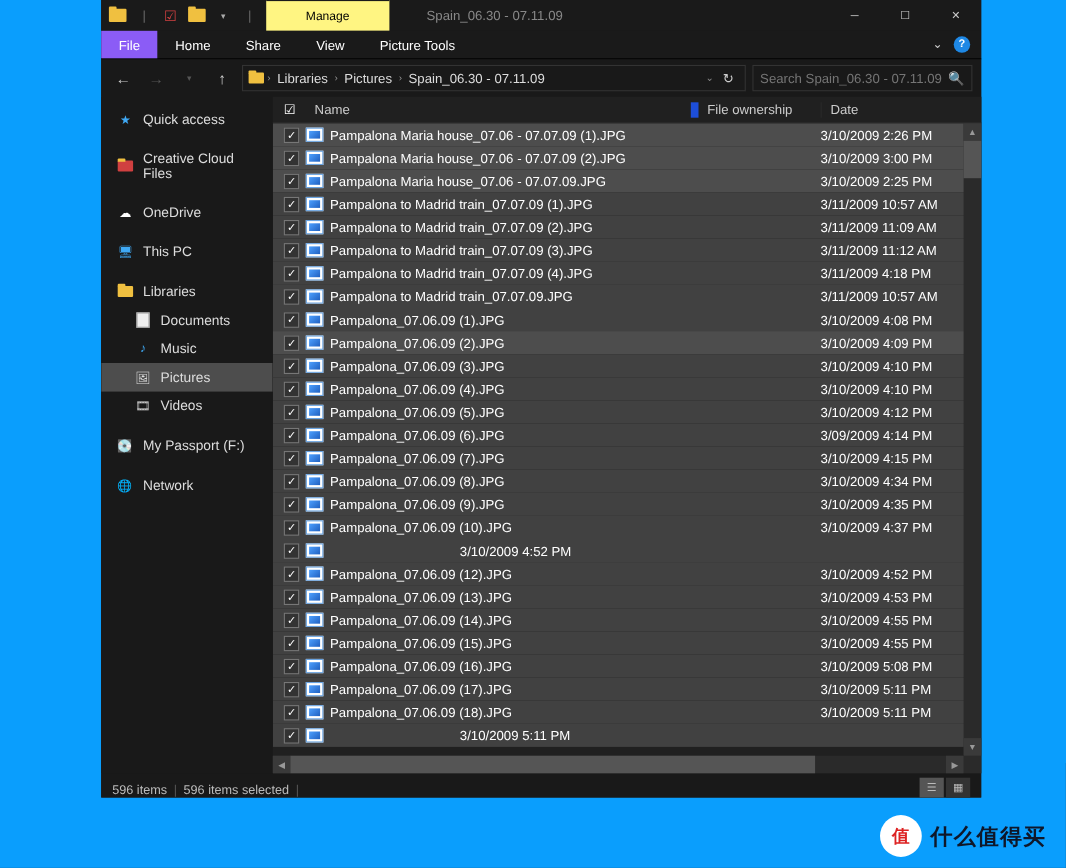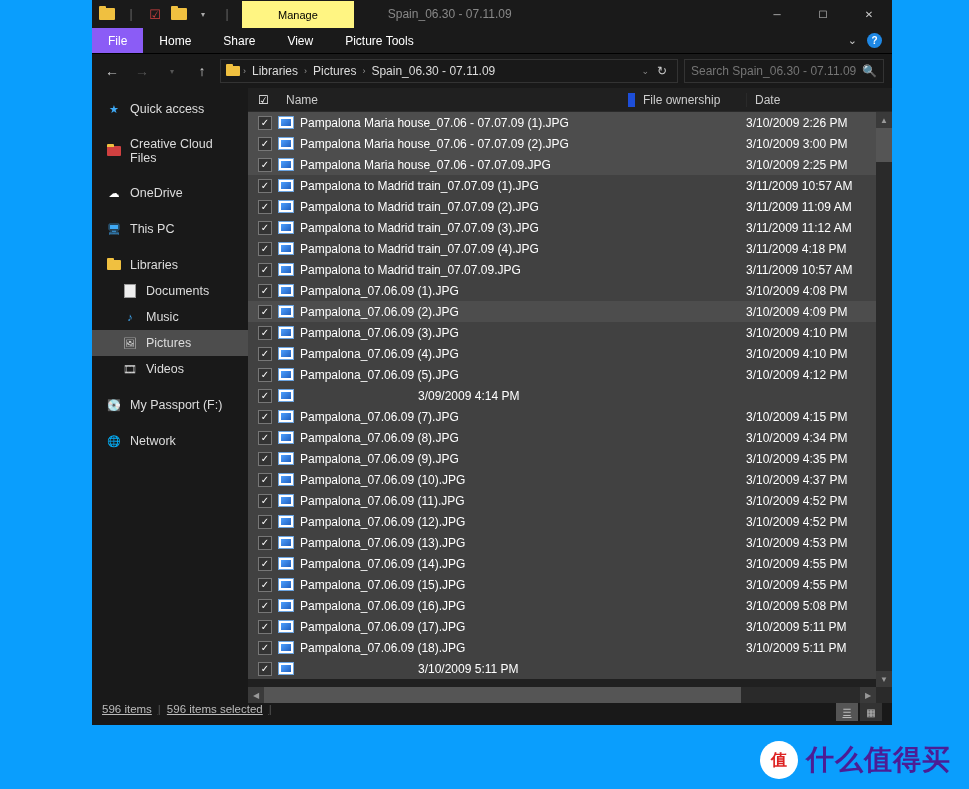--- a/index.html
+++ b/index.html
@@ -65,29 +65,29 @@
   .row .fown { width:118px; }
   .row .fdate { width:146px; white-space:nowrap; }
   .scrollbar-v { position:absolute; right:0; top:24px; bottom:0; width:16px; background:#2a2a2a; }
   .scroll-up, .scroll-dn { height:16px; background:#3a3a3a; display:flex; align-items:center; justify-content:center; color:#999; font-size:8px; }
   .scroll-dn { position:absolute; bottom:16px; width:100%; }
   .scroll-thumb { position:absolute; top:16px; width:100%; height:34px; background:#555; }
   .scrollbar-h { position:absolute; left:0; right:16px; bottom:0; height:16px; background:#2a2a2a; display:flex; }
   .scrollbar-h .track { flex:1; position:relative; }
   .scrollbar-h .thumb { position:absolute; left:0; top:0; height:100%; width:80%; background:#555; }
   
-  .statusbar { height:22px; background:#191919; color:#bbb; font-size:11.5px; display:flex; align-items:flex-start; padding:0 10px; gap:6px;text-decoration:underline; }
+  .statusbar { height:22px; background:#191919; color:#bbb; font-size:11.5px; display:flex; align-items:flex-end; padding:0 10px; gap:6px; }
   .statusbar .sep { color:#555; }
   .view-toggles { margin-left:auto; display:flex; gap:2px; }
   .view-toggle { width:22px; height:18px; background:#333; display:flex; align-items:center; justify-content:center; font-size:10px; }
   .view-toggle.active { background:#555; }
   
   .watermark { position:absolute; right:18px; bottom:10px; display:flex; align-items:center; gap:8px; }
   .wm-circle { width:38px; height:38px; border-radius:50%; background:#fff; display:flex; align-items:center; justify-content:center; color:#d22; font-weight:bold; font-size:16px; }
-  .wm-text { color:#4c1d95; font-weight:bold; font-size:28px; letter-spacing:1px; }
+  .wm-text { color:#0f172a; font-weight:bold; font-size:20px; letter-spacing:1px; }
 </style>
 </head>
 <body>
 
 <div class="window">
 
   <div class="titlebar">
     <div class="qat">
       <span class="qat-ico">
           <span class="folder-ico"></span>
@@ -303,20 +303,21 @@
           <div class="row hl2">
             <span class="chk">✓</span>
             <span class="pic-ico"></span>
             <span class="fname">Pampalona_07.06.09 (5).JPG</span>
             <span class="fown"></span>
             <span class="fdate">3/10/2009 4:12 PM</span>
           </div>
           <div class="row hl2">
             <span class="chk">✓</span>
             <span class="pic-ico"></span>
+            <span class="fname">Pampalona_07.06.09 (6).JPG</span>
             <span class="fown"></span>
             <span class="fdate">3/09/2009 4:14 PM</span>
           </div>
           <div class="row hl2">
             <span class="chk">✓</span>
             <span class="pic-ico"></span>
             <span class="fname">Pampalona_07.06.09 (7).JPG</span>
             <span class="fown"></span>
             <span class="fdate">3/10/2009 4:15 PM</span>
           </div>
@@ -337,21 +338,20 @@
           <div class="row hl2">
             <span class="chk">✓</span>
             <span class="pic-ico"></span>
             <span class="fname">Pampalona_07.06.09 (10).JPG</span>
             <span class="fown"></span>
             <span class="fdate">3/10/2009 4:37 PM</span>
           </div>
           <div class="row hl2">
             <span class="chk">✓</span>
             <span class="pic-ico"></span>
-            <span class="fname">Pampalona_07.06.09 (11).JPG</span>
             <span class="fown"></span>
             <span class="fdate">3/10/2009 4:52 PM</span>
           </div>
           <div class="row hl2">
             <span class="chk">✓</span>
             <span class="pic-ico"></span>
             <span class="fname">Pampalona_07.06.09 (12).JPG</span>
             <span class="fown"></span>
             <span class="fdate">3/10/2009 4:52 PM</span>
           </div>

